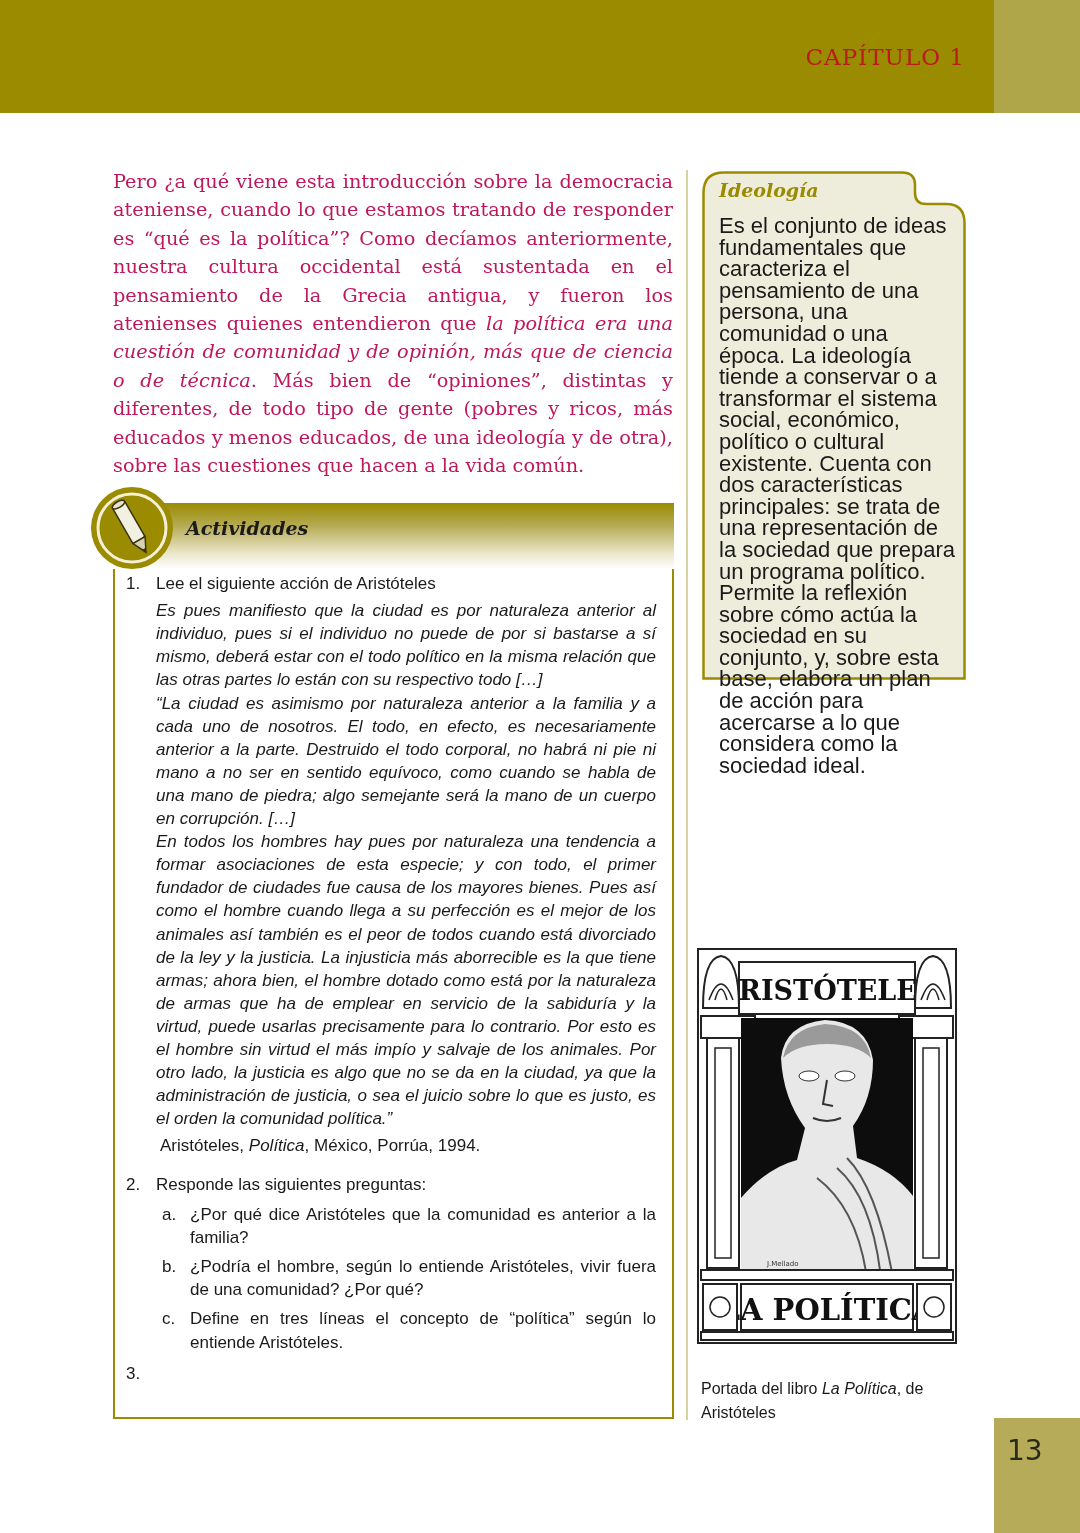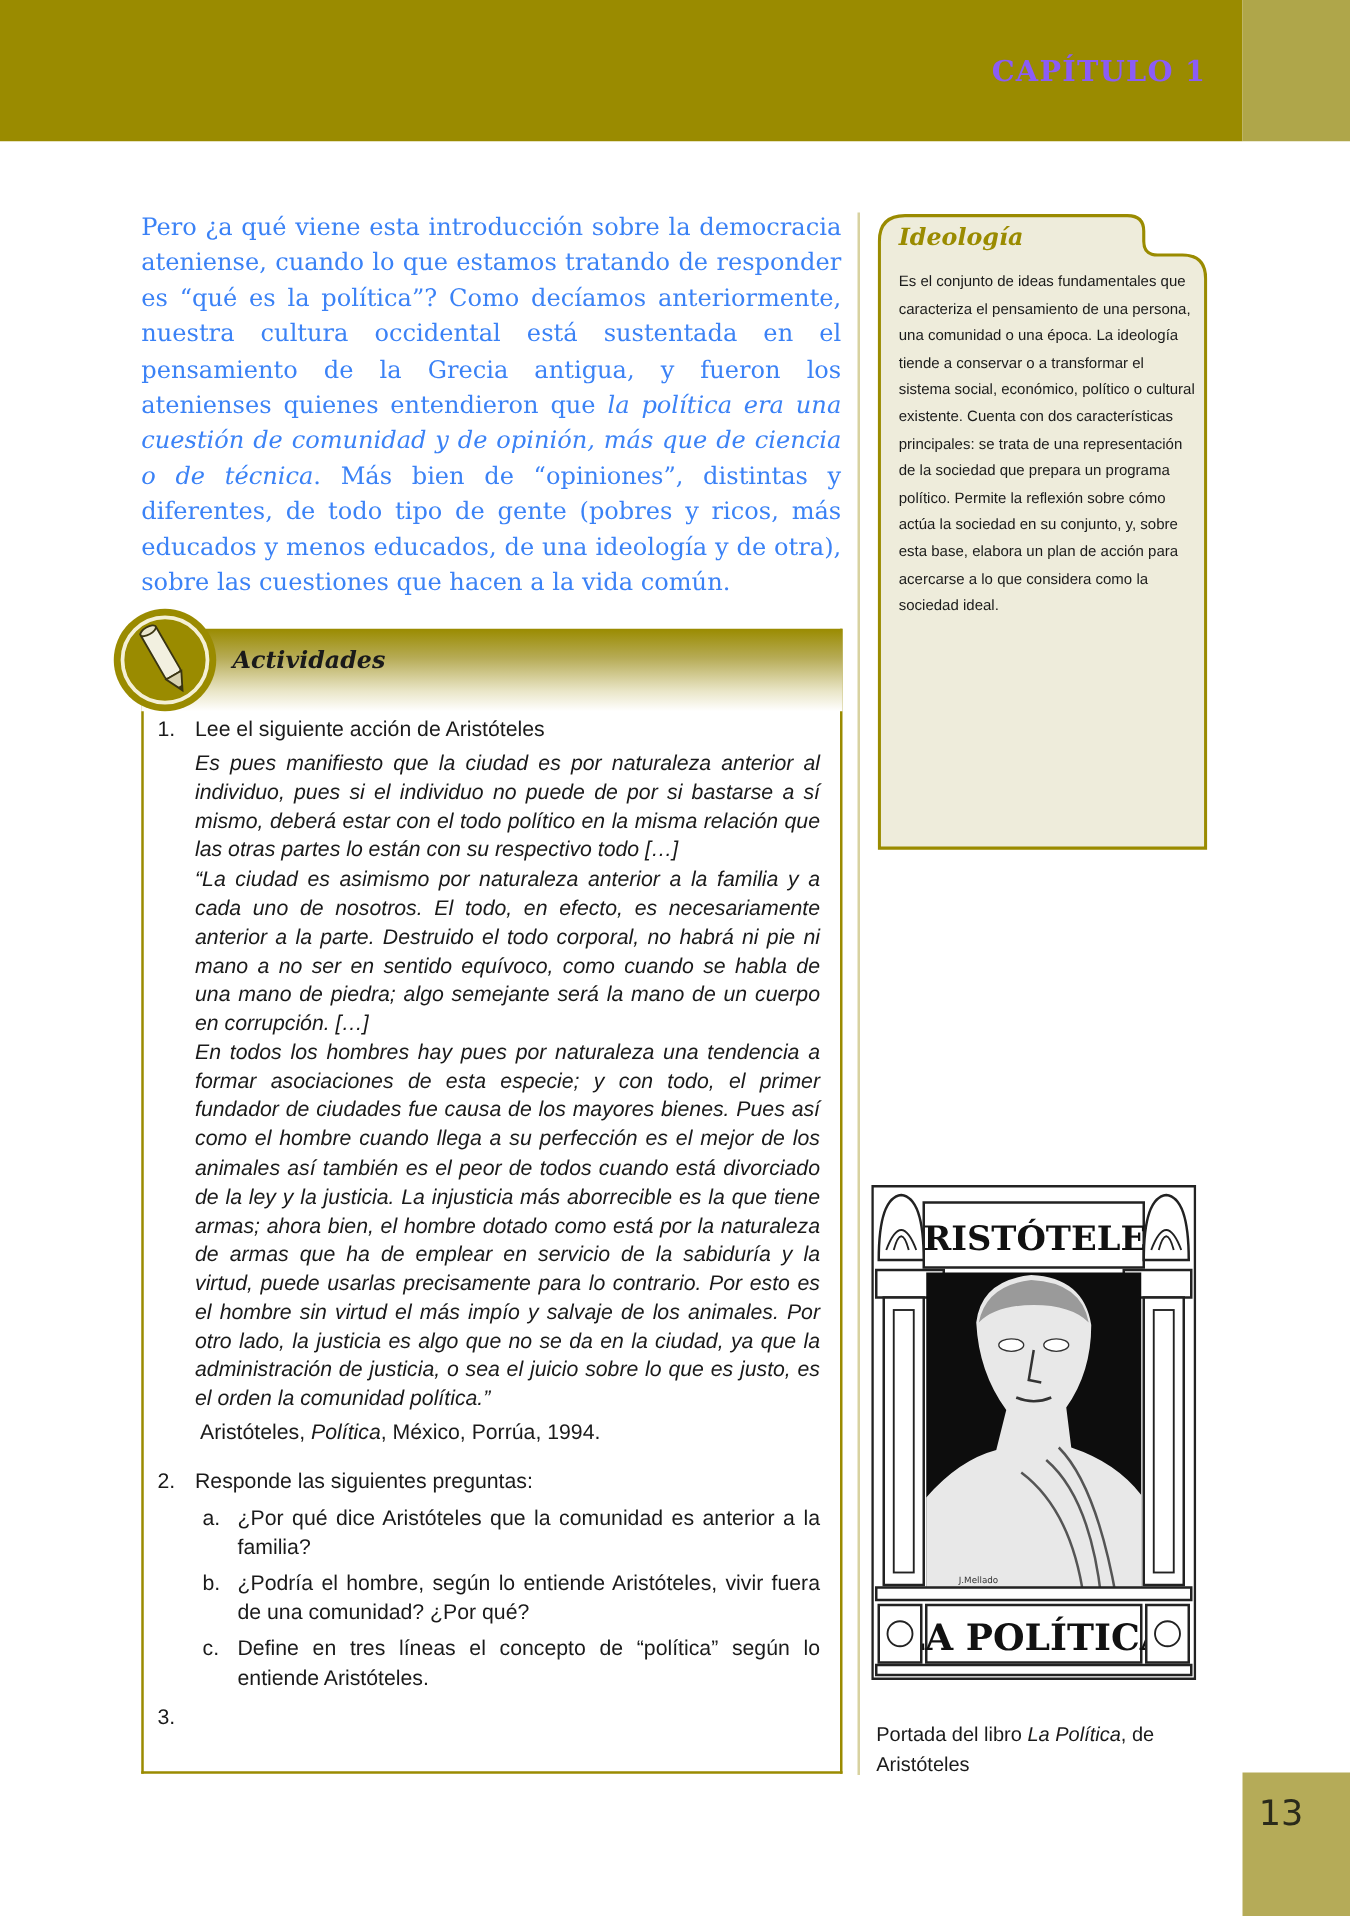--- a/index.html
+++ b/index.html
@@ -11,46 +11,46 @@
   .header-bar {
     position: absolute; left: 0; top: 0; width: 994px; height: 113px;
     background: #9a8b00;
   }
   .header-tab {
     position: absolute; left: 994px; top: 0; width: 86px; height: 113px;
     background: #afa64a;
   }
   .chapter-title {
     position: absolute; right: 115px; top: 44px;
-    font-family: "DejaVu Serif", serif; font-size: 23px; font-weight: bold;
-    color: #8b5cf6; letter-spacing: 1px;
+    font-family: "DejaVu Serif", serif; font-size: 23px; font-weight: normal;
+    color: #b91c1c; letter-spacing: 1px;
   }
   .intro {
     position: absolute; left: 113px; top: 168px; width: 560px;
     font-family: "DejaVu Serif", serif; font-size: 19.3px; line-height: 28.4px;
-    text-align: justify; color: #3b82f6; margin: 0;
+    text-align: justify; color: #be185d; margin: 0;
   }
   .intro em { font-style: italic; }
   .divider {
     position: absolute; left: 686px; top: 170px; width: 2px; height: 1250px;
     background: #d8d2a0;
   }
   
   .gloss {
     position: absolute; left: 702px; top: 171px; width: 264px; height: 547px;
   }
   .gloss svg.frame { position: absolute; left: 0; top: 0; }
   .gloss-title {
     position: absolute; left: 17px; top: 8px;
     font-family: "DejaVu Serif", serif; font-style: italic; font-weight: bold;
     font-size: 19px; color: #9a8b00;
   }
   .gloss-body {
     position: absolute; left: 17px; top: 44px; width: 238px;
-    font-size: 12px; line-height: 21.6px; color: #1a1a1a; margin: 0;
+    font-size: 22px; line-height: 21.6px; color: #1a1a1a; margin: 0;
   }
   
   .act-box {
     position: absolute; left: 113px; top: 503px; width: 557px; height: 914px;
     border: 2px solid #9a8b00; border-top: none; background: #ffffff;
   }
   .act-header {
     position: absolute; left: 113px; top: 503px; width: 561px; height: 66px;
     background: linear-gradient(to bottom, #9a8b00 0%, #b6ab55 35%, #e9e5c6 75%, #ffffff 100%);
   }

